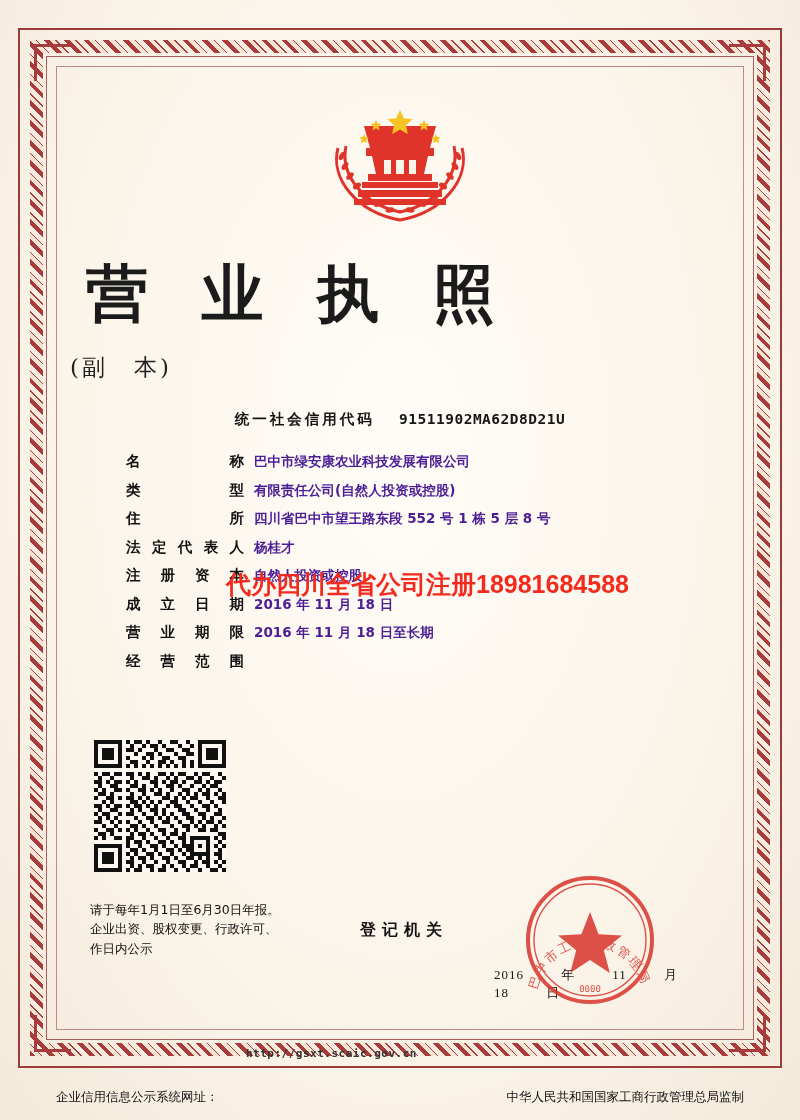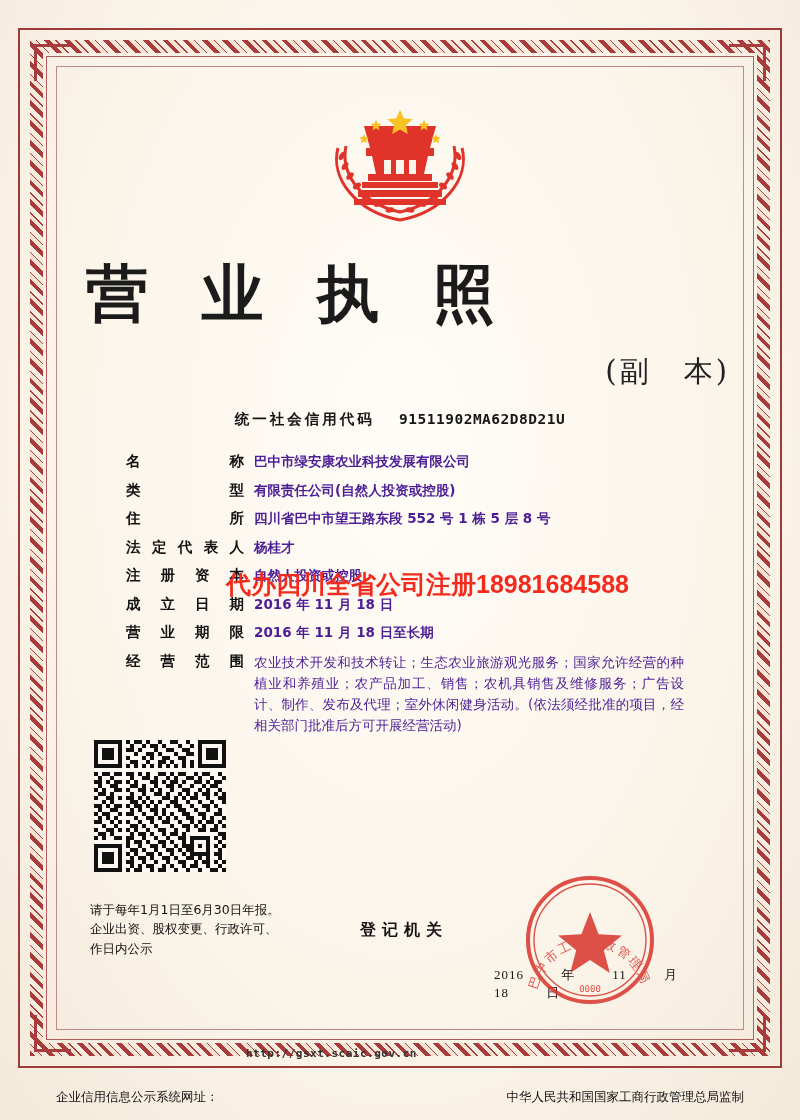--- a/index.html
+++ b/index.html
@@ -102,23 +102,23 @@
     font-size: 62px;
     letter-spacing: 16px;
     color: #1b1b1b;
     text-indent: 16px;
   }
   .subtitle {
     position: absolute;
     top: 272px;
     left: 0;
     right: 0;
-    text-align: right;
+    text-align: left;
     font-family: "DejaVu Serif", serif;
-    font-size: 29px;
+    font-size: 23px;
     letter-spacing: 3px;
     color: #222;
   }
   .credit-code {
     position: absolute;
     top: 330px;
     left: 0;
     right: 0;
     text-align: center;
     font-size: 14.5px;
@@ -388,21 +388,20 @@
           </div>
         <div class="value">2016 年 11 月 18 日至长期</div>
       </div>
       <div class="row scope">
         <div class="label">
             <span>经</span>
             <span>营</span>
             <span>范</span>
             <span>围</span>
           </div>
-        <div class="value">农业技术开发和技术转让；生态农业旅游观光服务；国家允许经营的种植业和养殖业；农产品加工、销售；农机具销售及维修服务；广告设计、制作、发布及代理；室外休闲健身活动。(依法须经批准的项目，经相关部门批准后方可开展经营活动)</div>
       </div>
     </div>
 
     <div class="watermark">代办四川全省公司注册18981684588</div>
 
     <svg class="qr" viewBox="0 0 33 33" shape-rendering="crispEdges">
       <rect width="33" height="33" fill="#fdf9f2"></rect>
       <g fill="#111">
 
         <path d="M0 0h7v7H0z"></path>

